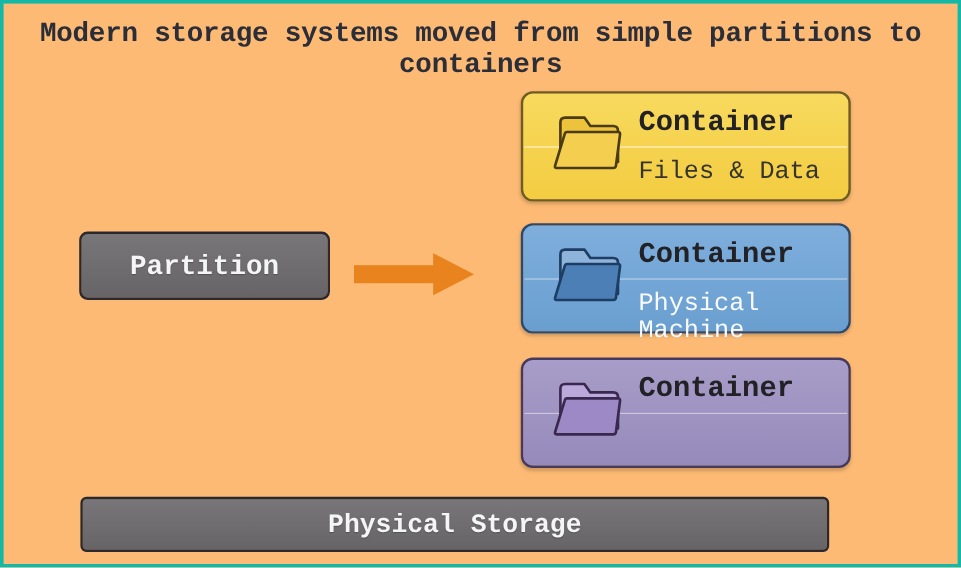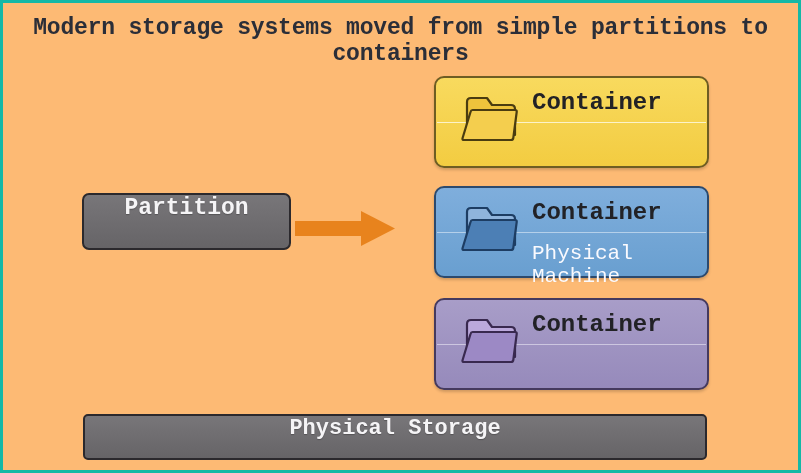--- a/index.html
+++ b/index.html
@@ -26,25 +26,25 @@
     color: #2B2E38;
     letter-spacing: -0.2px;
   }
 
   
   .gray-box {
     position: absolute;
     background: linear-gradient(180deg, #787679 0%, #666467 100%);
     border: 2px solid #2B292D;
     display: flex;
+    align-items: center;
     justify-content: center;
     color: #F5F4F6;
     font-weight: 700;
     text-shadow: 0 1px 1px rgba(0,0,0,0.25);
-    margin-left: 16px;
   }
   .partition-box {
     left: 63px; top: 190px;
     width: 209px; height: 57px;
     border-radius: 7px;
     font-size: 23px;
   }
   .physical-storage {
     left: 64px; top: 411px;
     width: 624px; height: 46px;
@@ -164,20 +164,21 @@
     </svg>
   </div>
 
   <div class="container-box yellow">
     <div class="box-divider"></div>
     <svg class="folder" viewBox="0 0 68 58">
       <path d="M11 13 Q11 9 15 9 H31 L36 16 H55 Q59 16 59 20 V46 H11 Z" fill="var(--folder-back)" stroke="var(--folder-line)" stroke-width="2.2" stroke-linejoin="round"></path>
       <path d="M16.5 21 H59 Q61 21 60.7 23 L57.3 49 Q57 51 55 51 H8 Q6 51 6.6 49 L14.5 23 Q15 21 16.5 21 Z" fill="var(--folder-front)" stroke="var(--folder-line)" stroke-width="2.2" stroke-linejoin="round"></path>
     </svg>
     <div class="ct-title">Container</div>
+    <div class="ct-sub sub-dark">Files &amp; Data</div>
   </div>
 
   <div class="container-box blue">
     <div class="box-divider"></div>
     <svg class="folder" viewBox="0 0 68 58">
       <path d="M11 13 Q11 9 15 9 H31 L36 16 H55 Q59 16 59 20 V46 H11 Z" fill="var(--folder-back)" stroke="var(--folder-line)" stroke-width="2.2" stroke-linejoin="round"></path>
       <path d="M16.5 21 H59 Q61 21 60.7 23 L57.3 49 Q57 51 55 51 H8 Q6 51 6.6 49 L14.5 23 Q15 21 16.5 21 Z" fill="var(--folder-front)" stroke="var(--folder-line)" stroke-width="2.2" stroke-linejoin="round"></path>
     </svg>
     <div class="ct-title">Container</div>
     <div class="ct-sub sub-light">Physical Machine</div>

